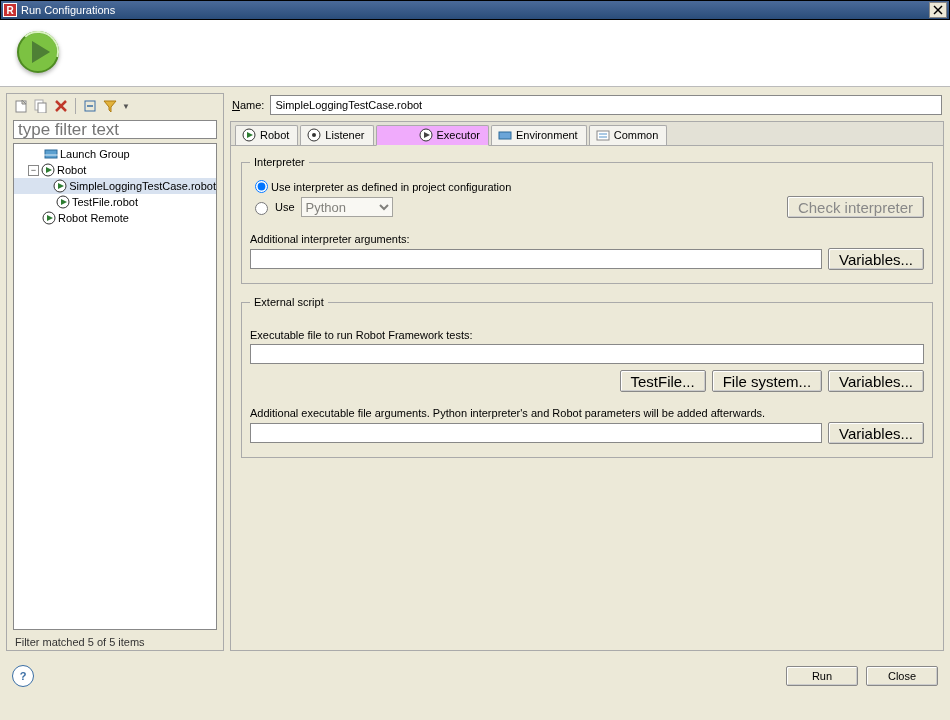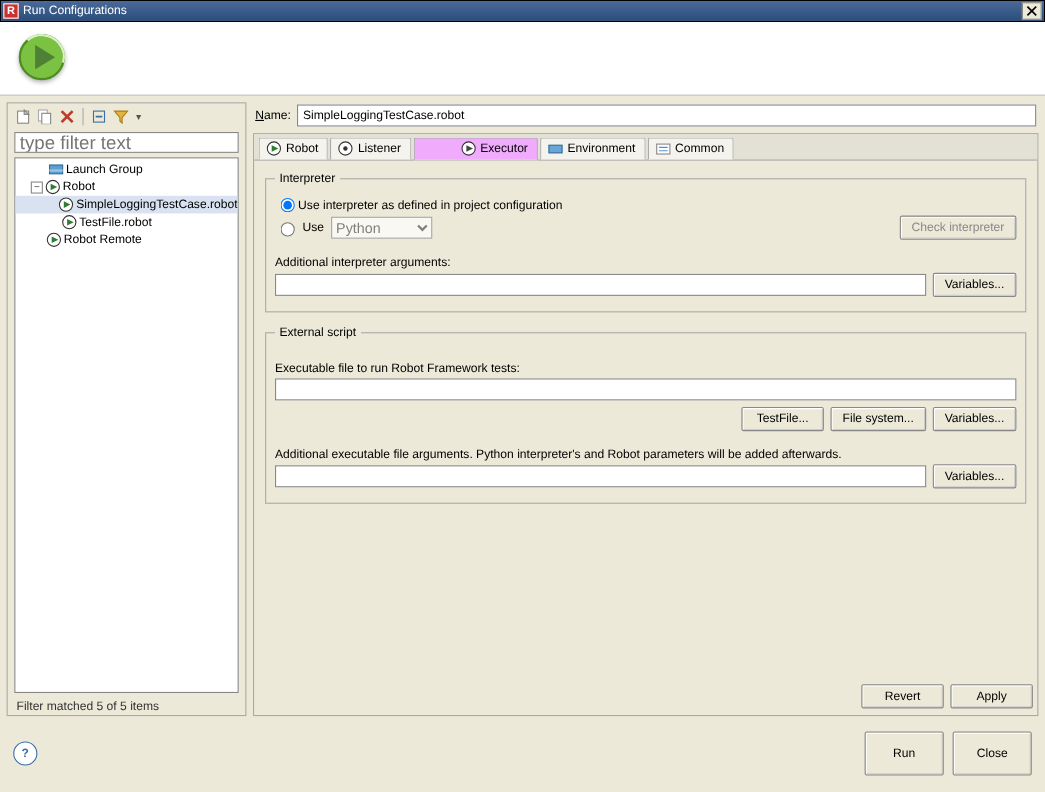--- a/index.html
+++ b/index.html
@@ -172,21 +172,21 @@
     font-family:inherit; font-size:11px; padding:0 4px;
   }
   .btn {
     min-width:75px;
     height:22px;
     padding:0 10px;
     background:#ECE9D8;
     border:1px solid #888;
     border-radius:2px;
     box-shadow: inset 1px 1px 0 #fff, inset -1px -1px 0 #ccc;
-    font-family:inherit; font-size:11px;
+    font-family:inherit; font-size:15px;
     cursor:pointer;
   }
   .btn.disabled { color:#888; }
   .btn-row-right { display:flex; justify-content:flex-end; gap:6px; margin-top:6px;}
   select.combo {
     height:20px; font-family:inherit; font-size:13px;
     border:1px solid #888; background:#fff;
     width:92px; color:#555;
   }
   .bottom-buttons {
@@ -196,21 +196,21 @@
   .dialog-footer {
     display:flex; align-items:center; padding:8px 12px 10px 12px;
   }
   .footer-right { flex:1; display:flex; justify-content:flex-end; gap:8px;}
   .help-icon {
     width:22px; height:22px; border:1.5px solid #3a6ea5; border-radius:50%;
     display:flex; align-items:center; justify-content:center;
     color:#3a6ea5; font-weight:bold; cursor:pointer; background:#fff;
   }
   .btn-lg {
-    min-width:72px; height:40px; padding:0 16px;
+    min-width:72px; height:20px; padding:0 16px;
     background:#ECE9D8; border:1px solid #888; border-radius:2px;
     box-shadow: inset 1px 1px 0 #fff, inset -1px -1px 0 #ccc;
     font-family:inherit; font-size:11px; cursor:pointer;
   }
   .field-label { margin:15px 0 3px 0; display:block; }
   .under-name {color:#000;}
 </style>
 </head>
 <body>
 
@@ -412,24 +412,20 @@
             <button class="btn">Variables...</button>
           </div>
           <span class="field-label">Additional executable file arguments. Python interpreter's and Robot parameters will be added afterwards.</span>
           <div class="row">
             <input class="wide-input" style="">
             <button class="btn">Variables...</button>
           </div>
         </fieldset>
       </div>
 
-      <div class="bottom-buttons">
-        <button class="btn">Revert</button>
-        <button class="btn">Apply</button>
-      </div>
     </div>
   </div>
 </div>
 
 <div class="dialog-footer">
   <div class="help-icon">
     <span>?</span>
   </div>
   <div class="footer-right">
     <button class="btn-lg">Run</button>

